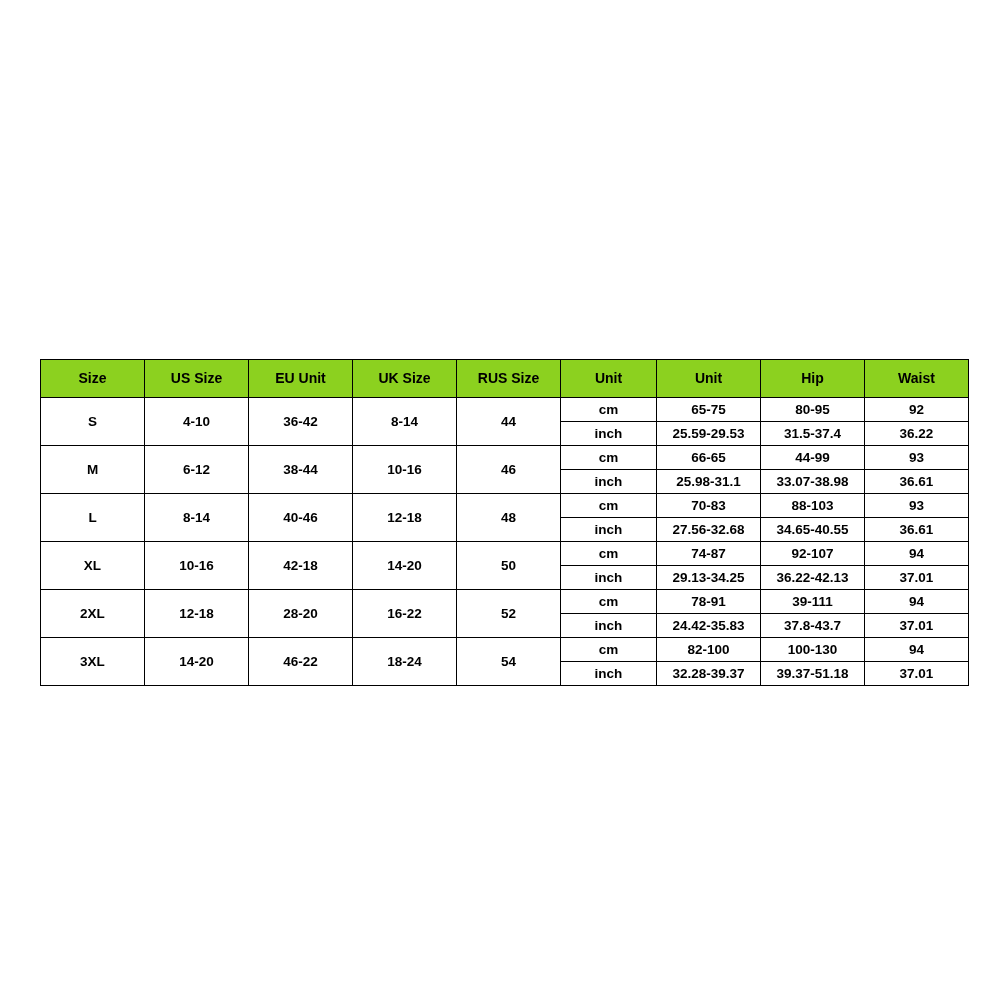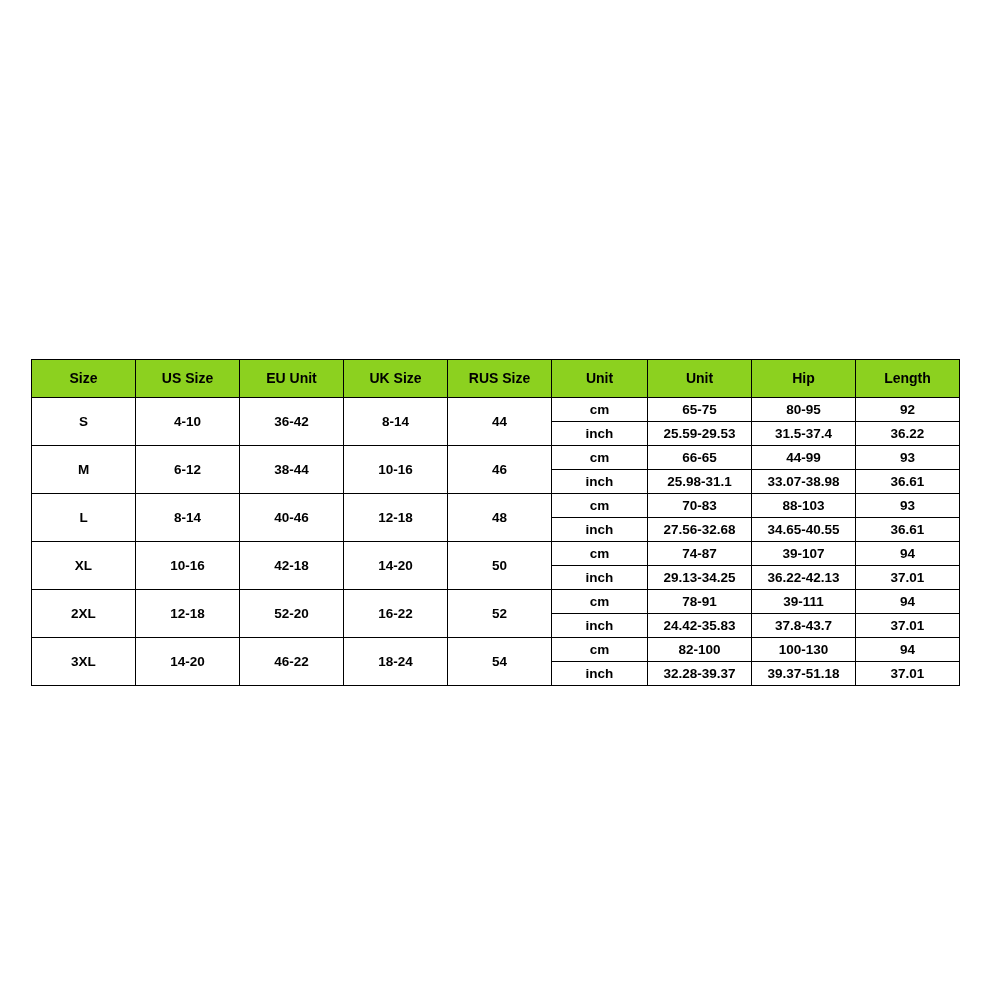--- a/index.html
+++ b/index.html
@@ -12,21 +12,21 @@
   }
   #page {
     position: relative;
     width: 1000px;
     height: 1000px;
     background: #ffffff;
     overflow: hidden;
   }
   #size-chart {
     position: absolute;
-    left: 31px;
+    left: 40px;
     top: 359px;
     width: 764px;
     border-collapse: collapse;
     table-layout: fixed;
   }
   #size-chart td, #size-chart th {
     border: 1px solid #000000;
     text-align: center;
     vertical-align: middle;
     font-size: 13.5px;
@@ -75,21 +75,21 @@
     <thead>
       <tr>
         <th>Size</th>
         <th>US Size</th>
         <th>EU Unit</th>
         <th>UK Size</th>
         <th>RUS Size</th>
         <th>Unit</th>
         <th>Unit</th>
         <th>Hip</th>
-        <th>Length</th>
+        <th>Waist</th>
       </tr>
     </thead>
     <tbody>
 
       <tr>
         <td class="size-cell" rowspan="2">S</td>
         <td rowspan="2">4-10</td>
         <td rowspan="2">36-42</td>
         <td rowspan="2">8-14</td>
         <td rowspan="2">44</td>
@@ -142,34 +142,34 @@
       </tr>
 
       <tr>
         <td class="size-cell" rowspan="2">XL</td>
         <td rowspan="2">10-16</td>
         <td rowspan="2">42-18</td>
         <td rowspan="2">14-20</td>
         <td rowspan="2">50</td>
         <td>cm</td>
         <td>74-87</td>
-        <td>39-107</td>
+        <td>92-107</td>
         <td>94</td>
       </tr>
       <tr>
         <td>inch</td>
         <td>29.13-34.25</td>
         <td>36.22-42.13</td>
         <td>37.01</td>
       </tr>
 
       <tr>
         <td class="size-cell" rowspan="2">2XL</td>
         <td rowspan="2">12-18</td>
-        <td rowspan="2">52-20</td>
+        <td rowspan="2">28-20</td>
         <td rowspan="2">16-22</td>
         <td rowspan="2">52</td>
         <td>cm</td>
         <td>78-91</td>
         <td>39-111</td>
         <td>94</td>
       </tr>
       <tr>
         <td>inch</td>
         <td>24.42-35.83</td>

